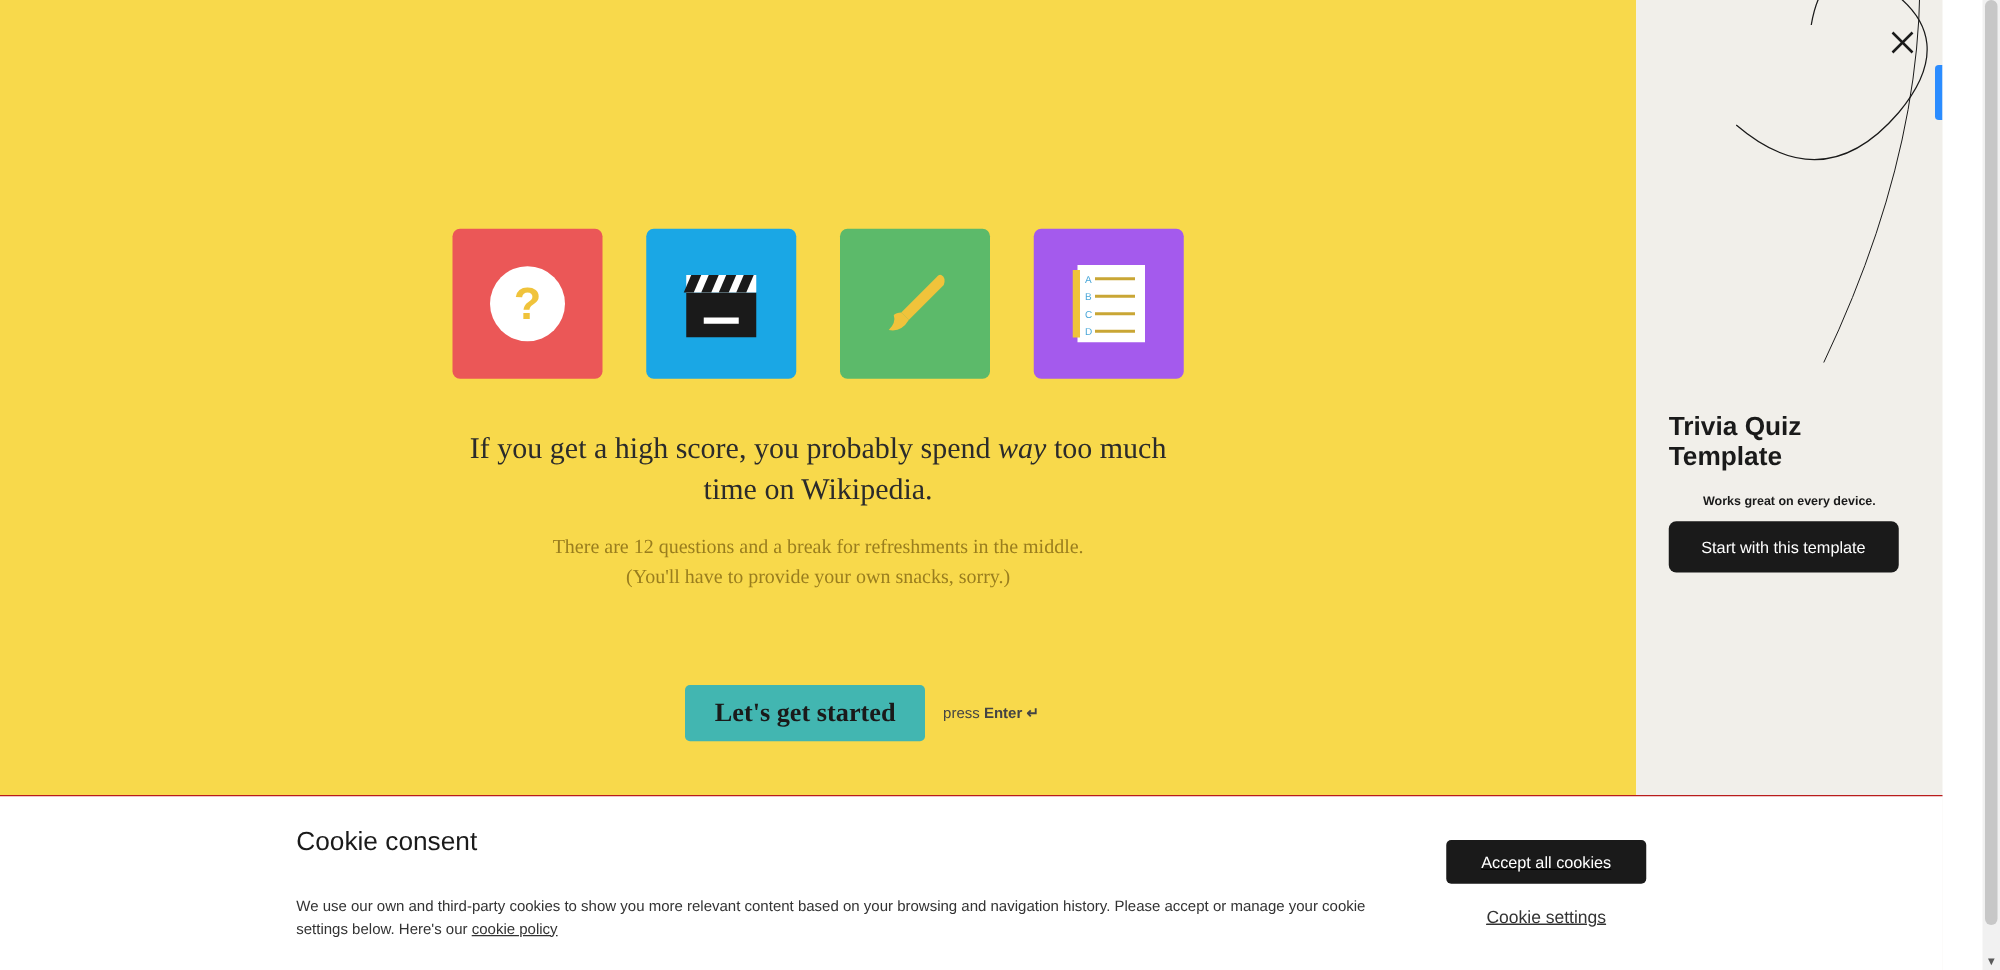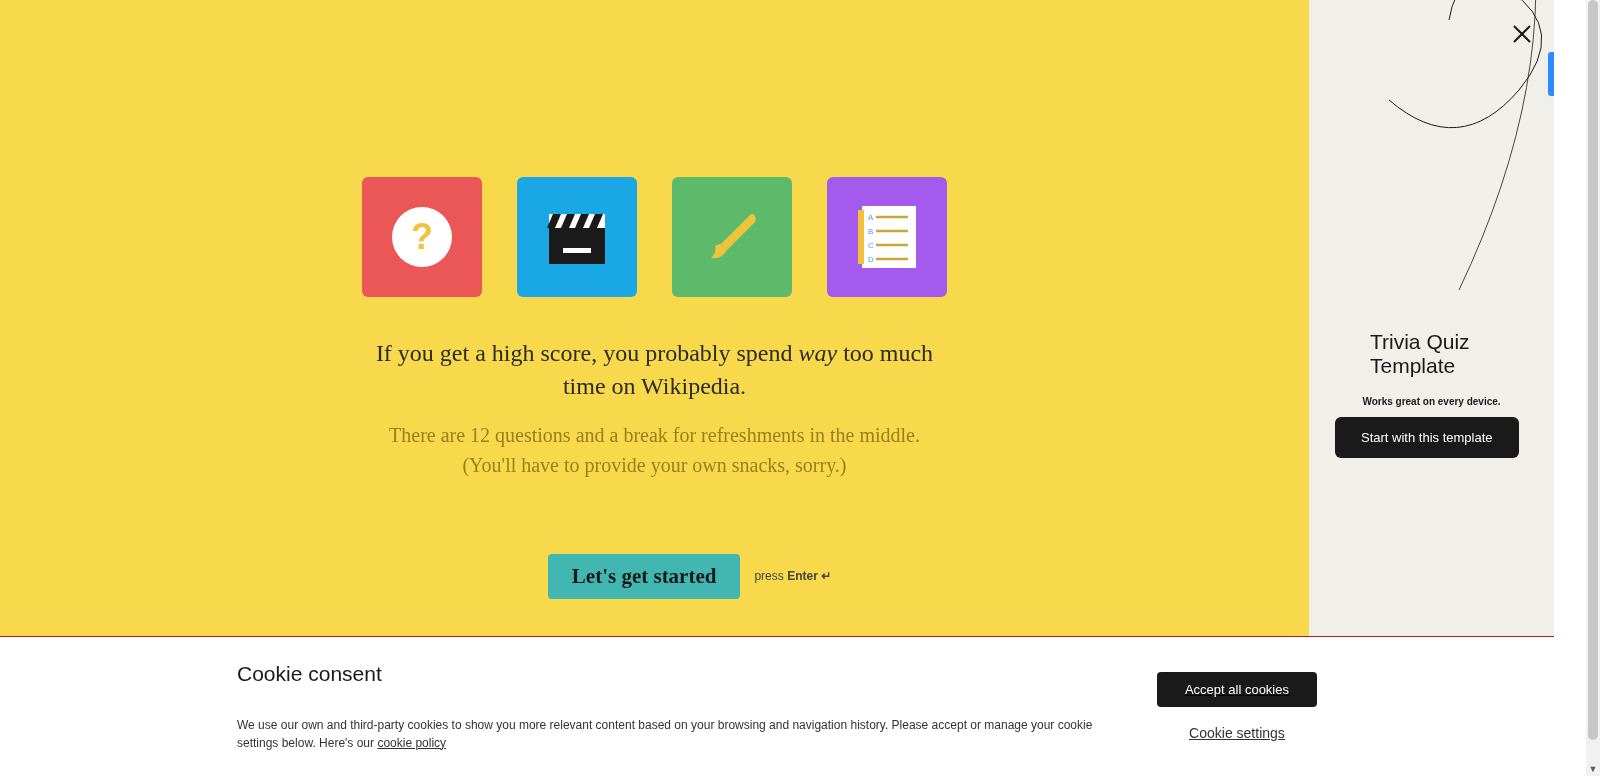--- a/index.html
+++ b/index.html
@@ -44,21 +44,21 @@
   font-size: 24px;
   color: #2b2b2b;
   text-align: center;
   max-width: 600px;
   line-height: 1.35;
   margin-bottom: 18px;
 }
 .headline .way { font-style: italic; }
 .subtext {
   font-family: Georgia, 'Times New Roman', serif;
-  font-size: 20px;
+  font-size: 16px;
   color: #9a7e1e;
   text-align: center;
   line-height: 1.5;
   margin-bottom: 38px;
 }
 .cta-row {
   display: flex;
   align-items: center;
   gap: 14px;
   position: relative;
@@ -122,23 +122,22 @@
 }
 .sidebar-content {
   position: absolute;
   top: 330px;
   left: 26px;
   right: 26px;
 }
 .sidebar-title {
   font-size: 21px;
   color: #1a1a1a;
-  font-weight: 400;
+  font-weight: 700;
   margin-bottom: 18px;
-  margin-left: 35px;
 }
 .sidebar-sub {
   font-size: 10px;
   font-weight: bold;
   color: #1a1a1a;
   margin-bottom: 10px;
   text-align: center;
 }
 .start-btn {
   background: #1a1a1a;

